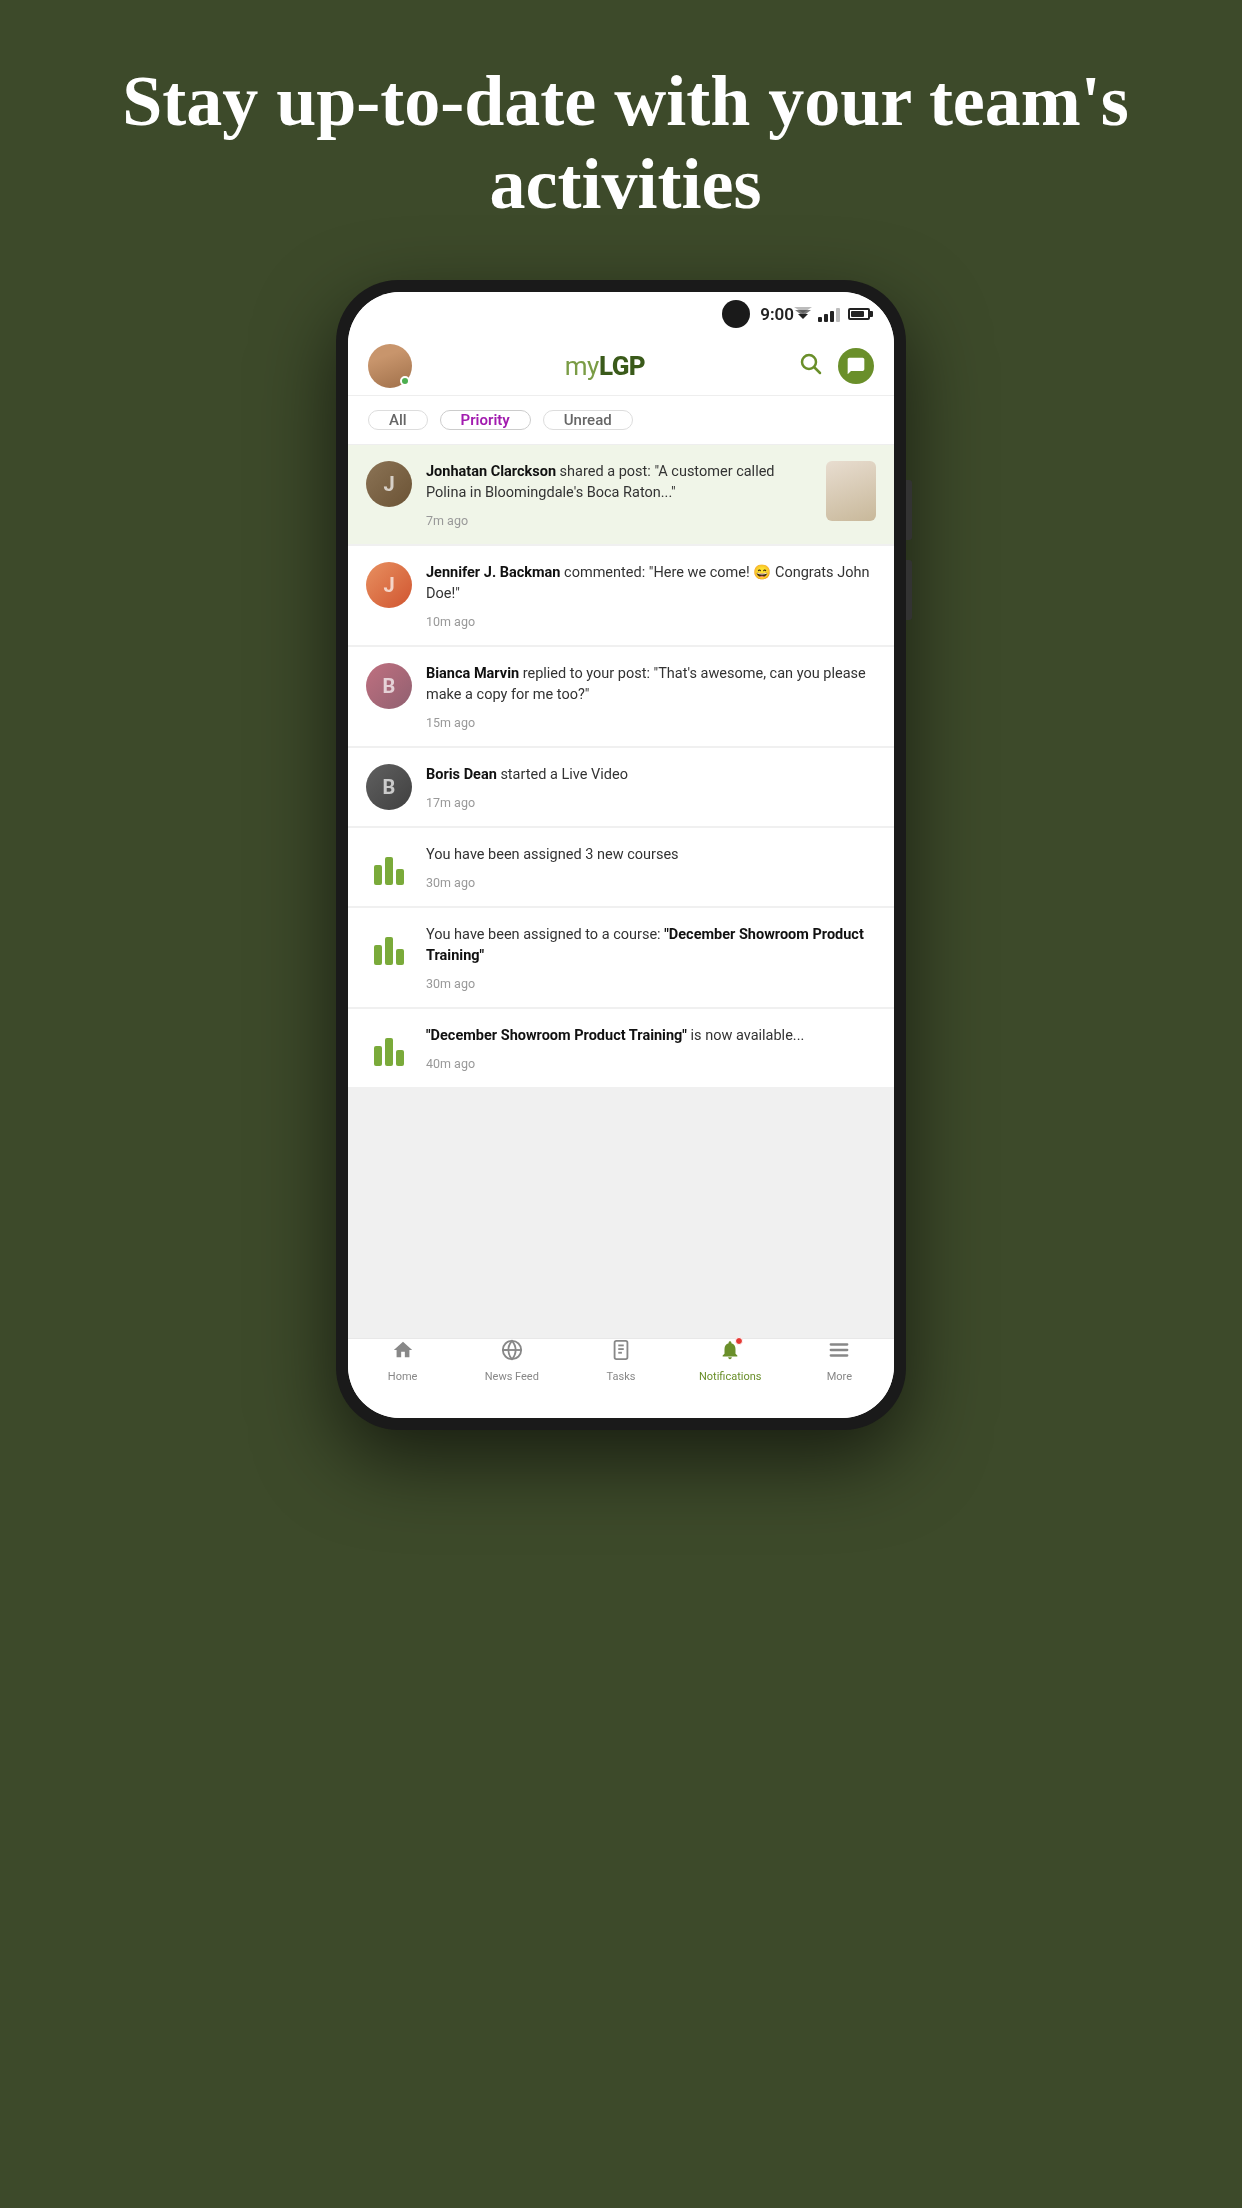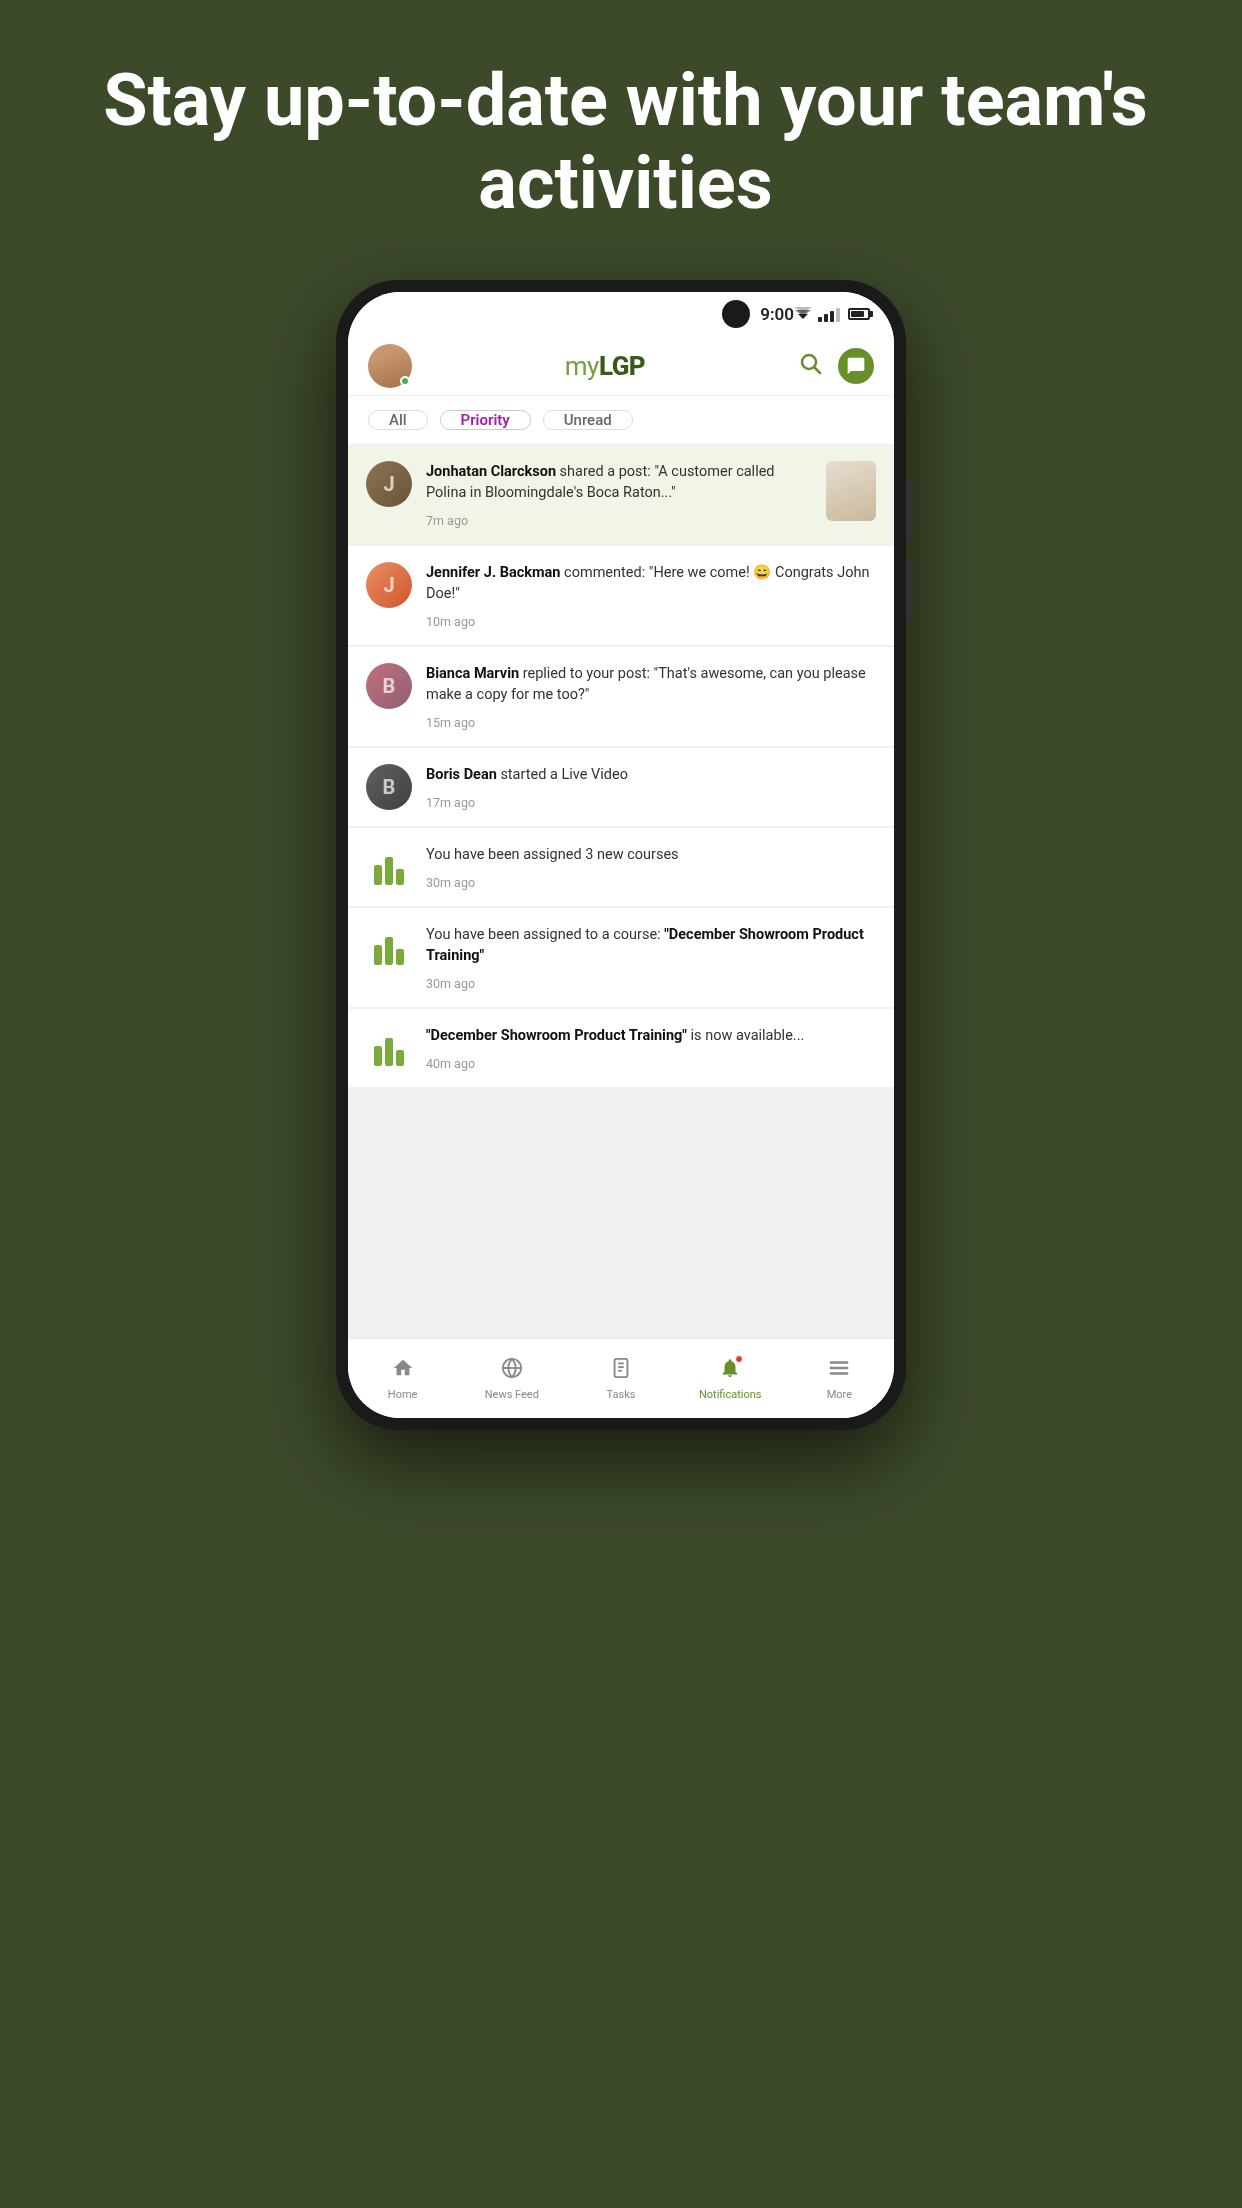--- a/index.html
+++ b/index.html
@@ -18,20 +18,21 @@
       position: absolute;
       top: 60px;
       left: 9px;
       right: 0;
       text-align: center;
       color: white;
       font-size: 72px;
       font-weight: 700;
       line-height: 1.15;
       padding: 0 80px;
+      font-family: Liberation Serif, serif;
     }
 
     .phone-wrapper {
       position: absolute;
       top: 280px;
       left: 50%;
       transform: translateX(-50%);
       width: 570px;
       height: 1150px;
     }
@@ -388,21 +389,20 @@
       align-items: center;
       border-top: 1px solid #e8e8e8;
       flex-shrink: 0;
     }
 
     .nav-item {
       flex: 1;
       display: flex;
       flex-direction: column;
       align-items: center;
-      justify-content: center;
       gap: 4px;
       height: 100%;
     }
 
     .nav-icon {
       font-size: 22px;
       color: #888;
     }
 
     .nav-icon.active {

